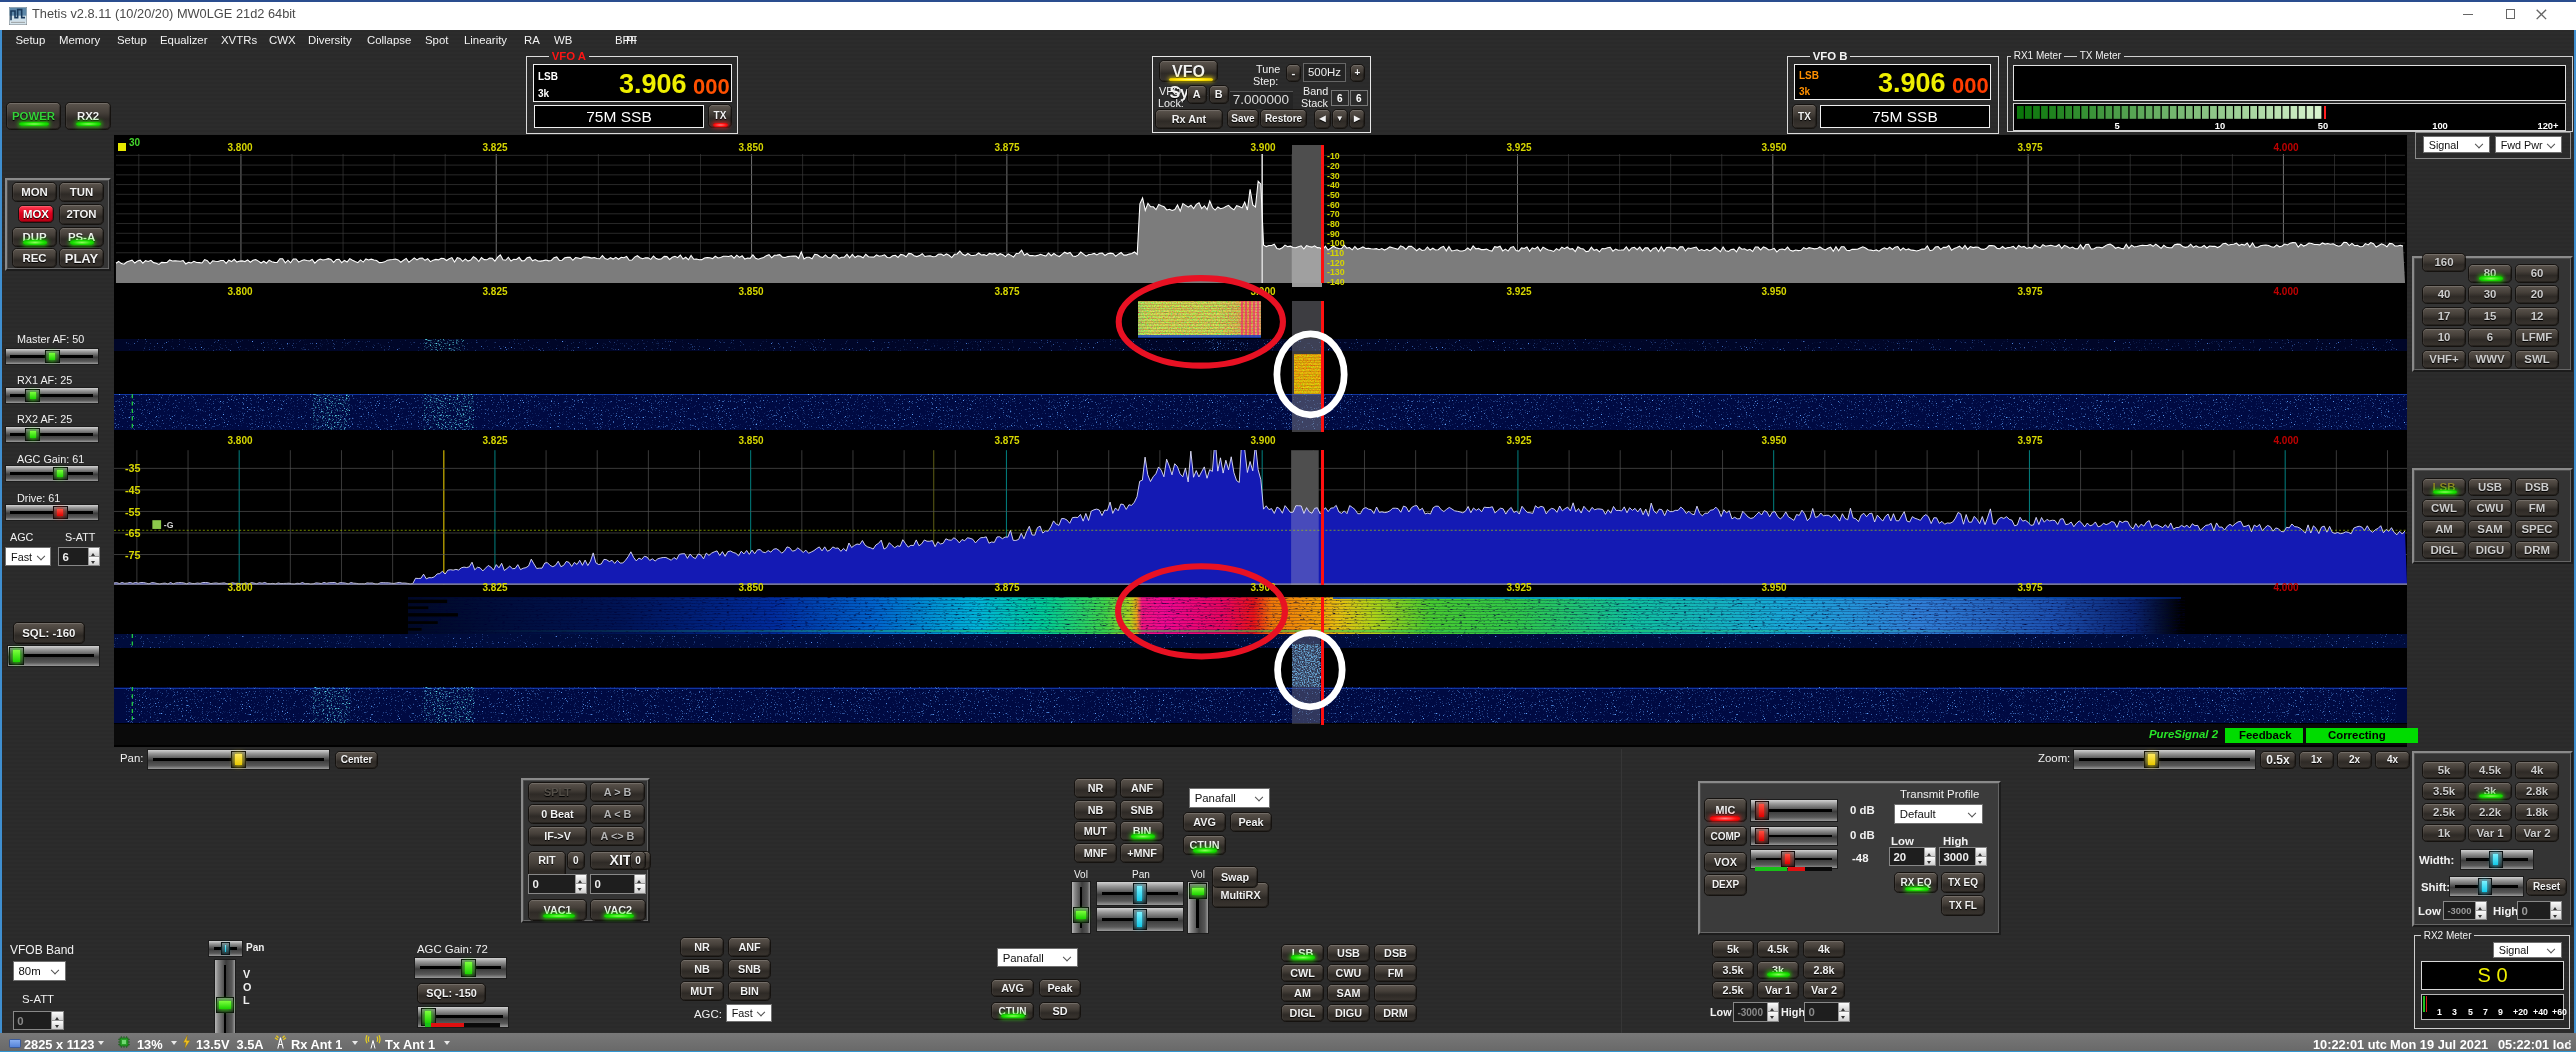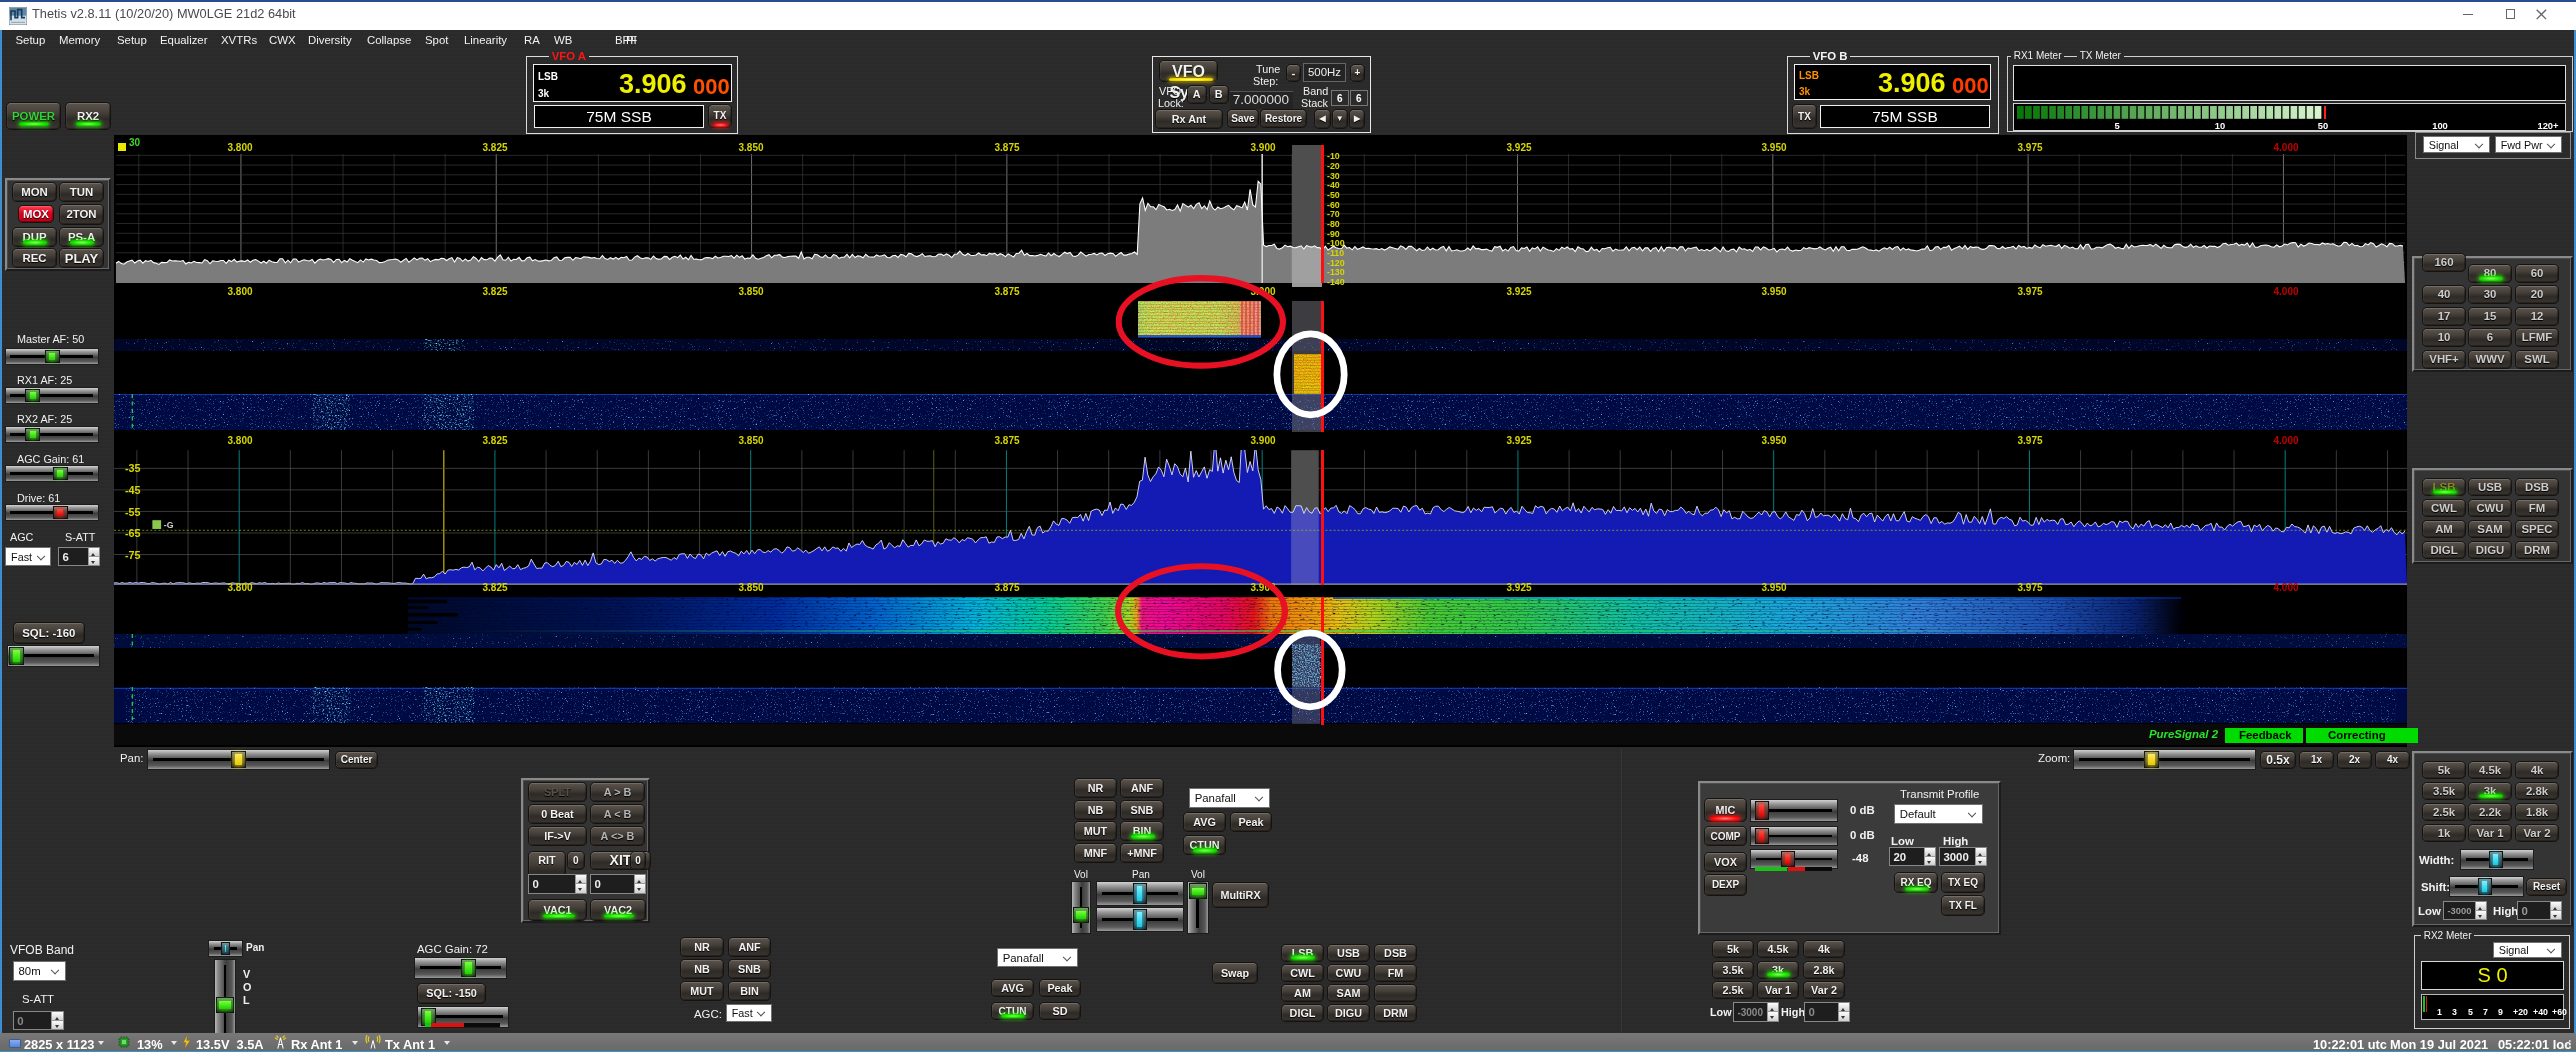--- a/index.html
+++ b/index.html
@@ -689,21 +689,21 @@
         <i></i>
       </span>
     </div>
 <div class="vsl" style="left:1187px;top:881px;width:21.5px;height:53px">
       <i></i>
       <span class="vth " style="top:1.3px">
         <i></i>
       </span>
     </div>
 <div class="btn" style="left:1212px;top:882px;width:57px;height:25.6px;line-height:24px;font-size:10.8px">MultiRX</div>
-<div class="btn" style="left:1212px;top:962px;width:46px;height:21.5px;line-height:20px;font-size:10.8px">Swap</div>
+<div class="btn" style="left:1212px;top:866px;width:46px;height:21.5px;line-height:20px;font-size:10.8px">Swap</div>
 <div class="bez" style="left:1698px;top:781px;width:303px;height:154px;background:#3b3b3b"></div>
 <div class="btn" style="left:1704px;top:798px;width:43px;height:23.6px;line-height:22px;font-size:10.8px">MIC</div>
 <span class="led ledr" style="left:1710px;width:30px;top:816px;height:4.7px"></span>
 <div class="sl" style="left:1750px;top:799px;width:88px;height:23px">
       <i></i>
       <span class="th red" style="left:4px;width:13.5px">
         <i></i>
       </span>
     </div>
 <div class="blb" style="left:1850px;top:804px">0 dB</div>

